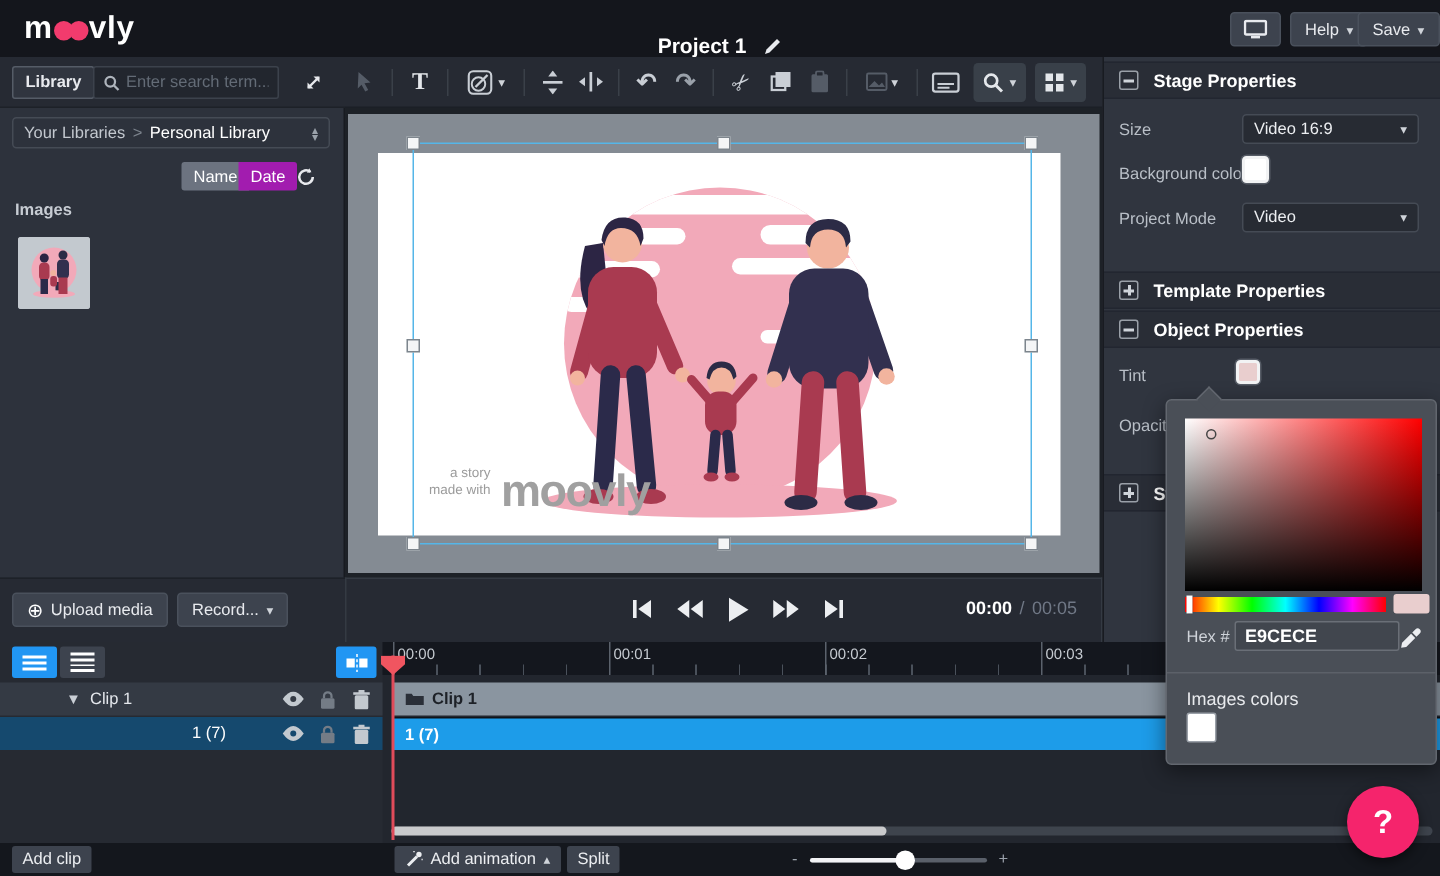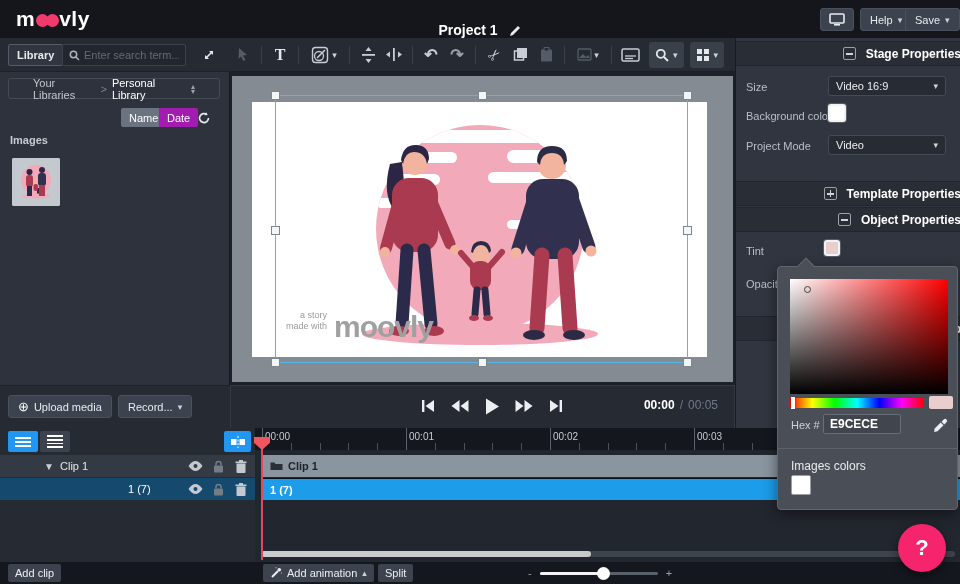--- a/index.html
+++ b/index.html
@@ -28,21 +28,21 @@
   .sb-toprow { left:0; top:0; width:230px; height:34px; background:#262a33; border-bottom:1px solid #1d2128; }
   .lib-tab { left:8px; top:6px; height:22px; padding:0 8px; border:1px solid #555c67; border-radius:2px;
     display:flex; align-items:center; font-weight:bold; color:#e8eaee; background:#30353f; cursor:pointer; }
   .search-box { left:62px; top:6px; width:124px; height:22px; background:#22262e; border:1px solid #3c424c; border-radius:2px;
     display:flex; align-items:center; padding:0 6px; gap:4px; }
   .search-box input { flex:1; min-width:0; background:transparent; border:none; outline:none; color:#aeb4bc; font-size:11px; font-family:inherit; }
   .search-box input::placeholder { color:#636b76; }
   .expand-btn { left:197px; top:6px; width:24px; height:22px; display:flex; align-items:center; justify-content:center; cursor:pointer; }
 
   .lib-select { left:8px; top:40px; width:212px; height:21px; border:1px solid #454b55; border-radius:3px;
-    display:flex; align-items:center; padding:0 24px; gap:5px; background:#2d323c; cursor:pointer; }
+    display:flex; align-items:center; padding:0 7px; gap:5px; background:#2d323c; cursor:pointer; }
   .lib-select .root { color:#c3c8cf; }
   .lib-select .sep { color:#7b828c; }
   .lib-select .cur { color:#fff; }
   .updown { margin-left:auto; display:flex; flex-direction:column; align-items:center; line-height:5px; }
   .updown i { font-style:normal; font-size:8px; color:#9aa1aa; }
 
   .sortrow { left:0; top:70px; width:230px; height:20px; }
   .sort-label { left:85px; top:5px; color:#aeb4bc;margin-left:44px; }
   .seg-btn { top:0; height:19px; padding:0 8px; display:flex; align-items:center; color:#fff; cursor:pointer; }
   .seg-name { left:121px; background:#6c7380; border-radius:2px 0 0 2px; }
@@ -79,21 +79,21 @@
   
   .playbar { left:230px; top:385px; width:505px; height:43px; background:#262a33; border:1px solid #343a43; border-bottom:none; }
   .pb-controls { left:185px; top:8px; display:flex; gap:8px; }
   .pb-btn { width:24px; height:24px; display:flex; align-items:center; justify-content:center; color:#eceef1; cursor:pointer; }
   .pb-time { right:16px; top:12px; font-size:12px; font-weight:bold; color:#fff; display:flex; gap:5px; }
   .pb-time .dim { color:#707886; font-weight:normal; }
 
   
   .rightpanel { left:735px; top:38px; width:225px; height:390px; background:#30353f; border-left:1px solid #181b21; }
   .sec-head { position:absolute; left:0; width:225px; height:25px; background:#292d36; border-top:1px solid #222630; border-bottom:1px solid #222630;
-    display:flex; align-items:center; padding-left:10px; gap:10px; cursor:pointer;justify-content:flex-end; }
+    display:flex; align-items:center; padding-left:10px; gap:10px; cursor:pointer; }
   .sec-head b { color:#fff; font-size:12px; }
   .boxicon { width:13px; height:13px; border:1px solid #9aa0a8; border-radius:2px; position:relative; flex:0 0 auto; }
   .boxicon::before { content:""; position:absolute; left:2px; right:2px; top:5px; height:1.5px; background:#cfd4da; }
   .boxicon.plus::after { content:""; position:absolute; top:2px; bottom:2px; left:5px; width:1.5px; background:#cfd4da; }
   .prop-label { position:absolute; left:10px; color:#b9bfc7; }
   .prop-select { position:absolute; left:92px; width:118px; height:20px; background:#272b33; border:1px solid #454b55; border-radius:3px;
     display:flex; align-items:center; padding:0 7px; color:#eceef1; cursor:pointer; }
   .swatch { position:absolute; border-radius:3px; border:2px solid #f2f3f4; box-shadow:0 0 0 1px #565c66; cursor:pointer; }
 
   
@@ -102,21 +102,21 @@
   .popup .pcaret { position:absolute; left:22px; top:-7px; width:12px; height:12px; background:#4a4f57;
     border-left:1px solid #62676f; border-top:1px solid #62676f; transform:rotate(45deg); }
   .sv-area { position:absolute; left:12px; top:12px; width:158px; height:115px;
     background:linear-gradient(to top, #000, rgba(0,0,0,0)), linear-gradient(to right, #fff, #f00); cursor:crosshair; }
   .sv-cursor { position:absolute; left:14px; top:7px; width:7px; height:7px; border-radius:50%; border:1.5px solid #444; }
   .hue-bar { position:absolute; left:12px; top:131px; width:134px; height:10px; cursor:pointer;
     background:linear-gradient(to right,#f00,#ff0,#0f0,#0ff,#00f,#f0f,#f00); }
   .hue-cursor { position:absolute; left:1px; top:-1px; width:4px; height:12px; background:#fff; box-shadow:0 0 1px #000; }
   .cur-swatch { position:absolute; left:151px; top:129px; width:24px; height:13px; border-radius:2px; }
   .hex-label { position:absolute; left:13px; top:152px; color:#cfd3d9; }
-  .hex-input { position:absolute; left:45px; top:147px; width:78px; height:20px; background:#41464e; border:1px solid #6a6f77; border-radius:2px;
+  .hex-input { position:absolute; left:45px; top:147px; width:110px; height:20px; background:#41464e; border:1px solid #6a6f77; border-radius:2px;
     color:#fff; font-size:12px; font-weight:bold; padding:0 6px; font-family:inherit; outline:none; }
   .dropper { position:absolute; left:152px; top:148px; width:20px; height:20px; display:flex; align-items:center; justify-content:center; cursor:pointer; }
   .pop-div { position:absolute; left:0; top:181px; width:179px; height:1px; background:#5c6169; }
   .recent-label { position:absolute; left:13px; top:192px; color:#e8eaed; font-size:12px; }
   .recent-swatch { position:absolute; left:13px; top:208px; width:20px; height:20px; border-radius:2px; border:1px solid #9aa0a8; cursor:pointer; }
 
   
   .timeline { left:0; top:428px; width:960px; height:134px; background:#22262e; }
   .tl-left { left:0; top:0; width:255px; height:134px; background:#262a32; }
   .vtoggle { top:3px; width:30px; height:21px; border-radius:2px; display:flex; flex-direction:column; align-items:center; justify-content:center; gap:2px; cursor:pointer; }

